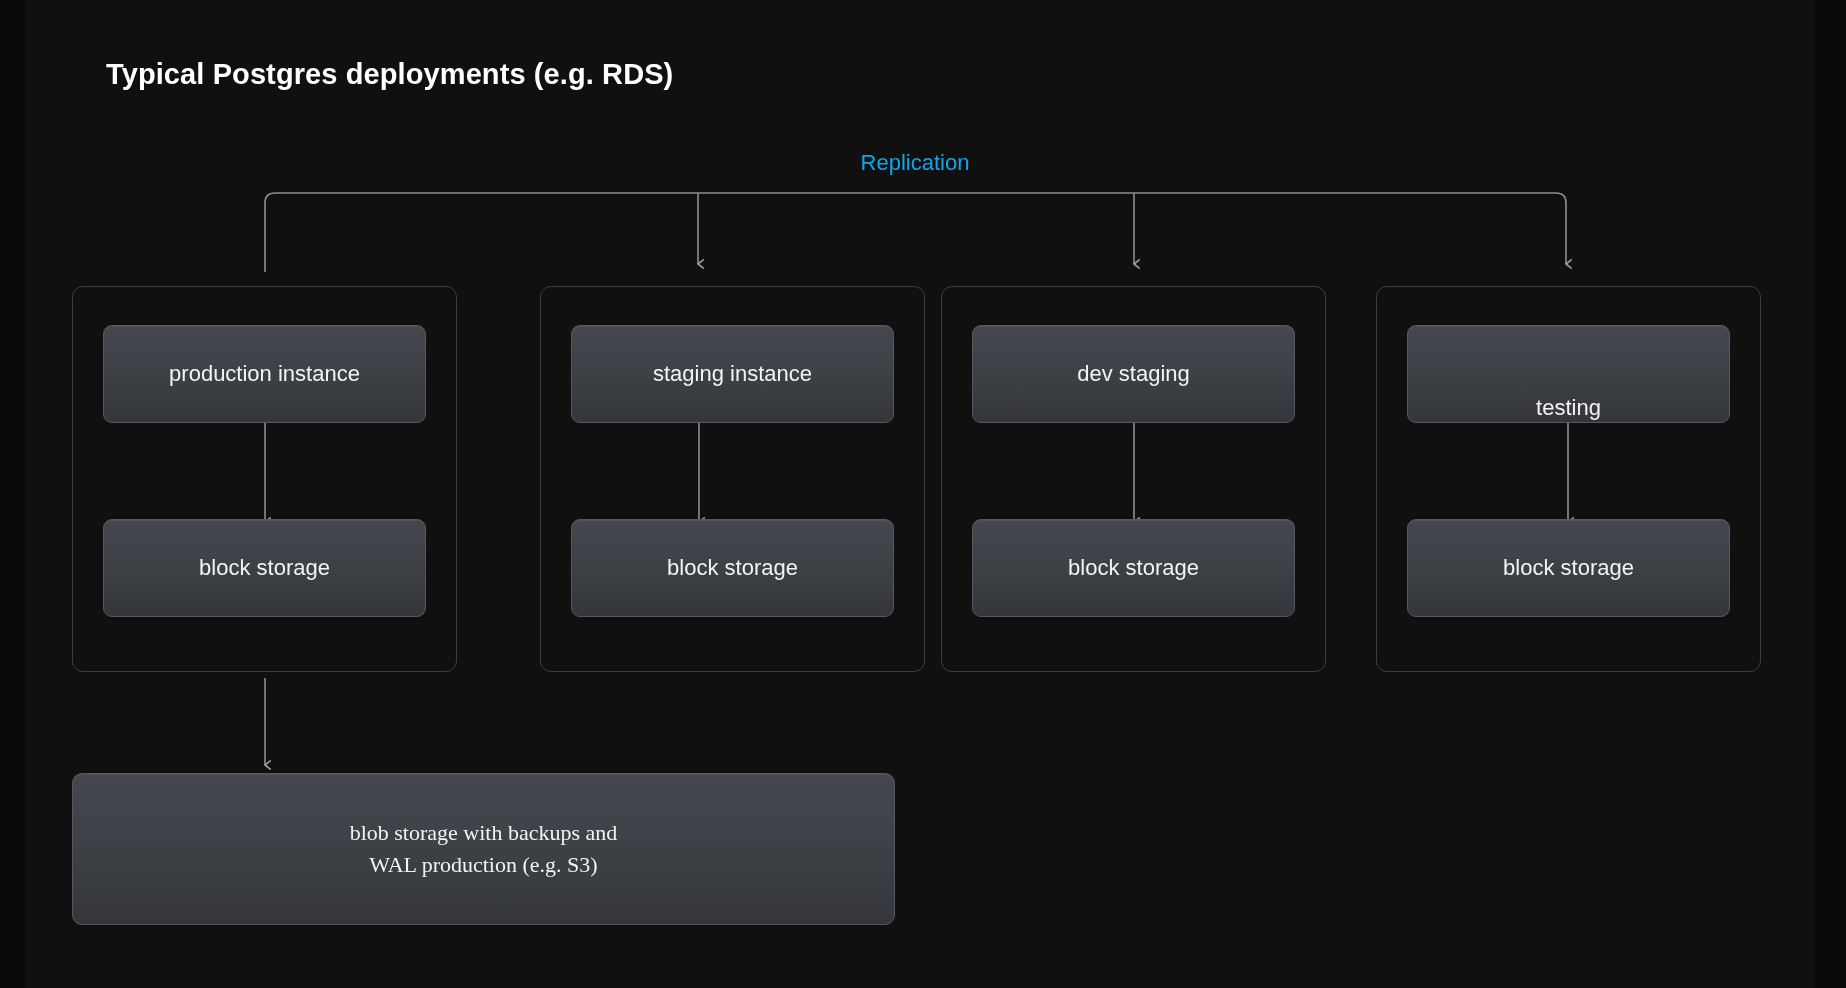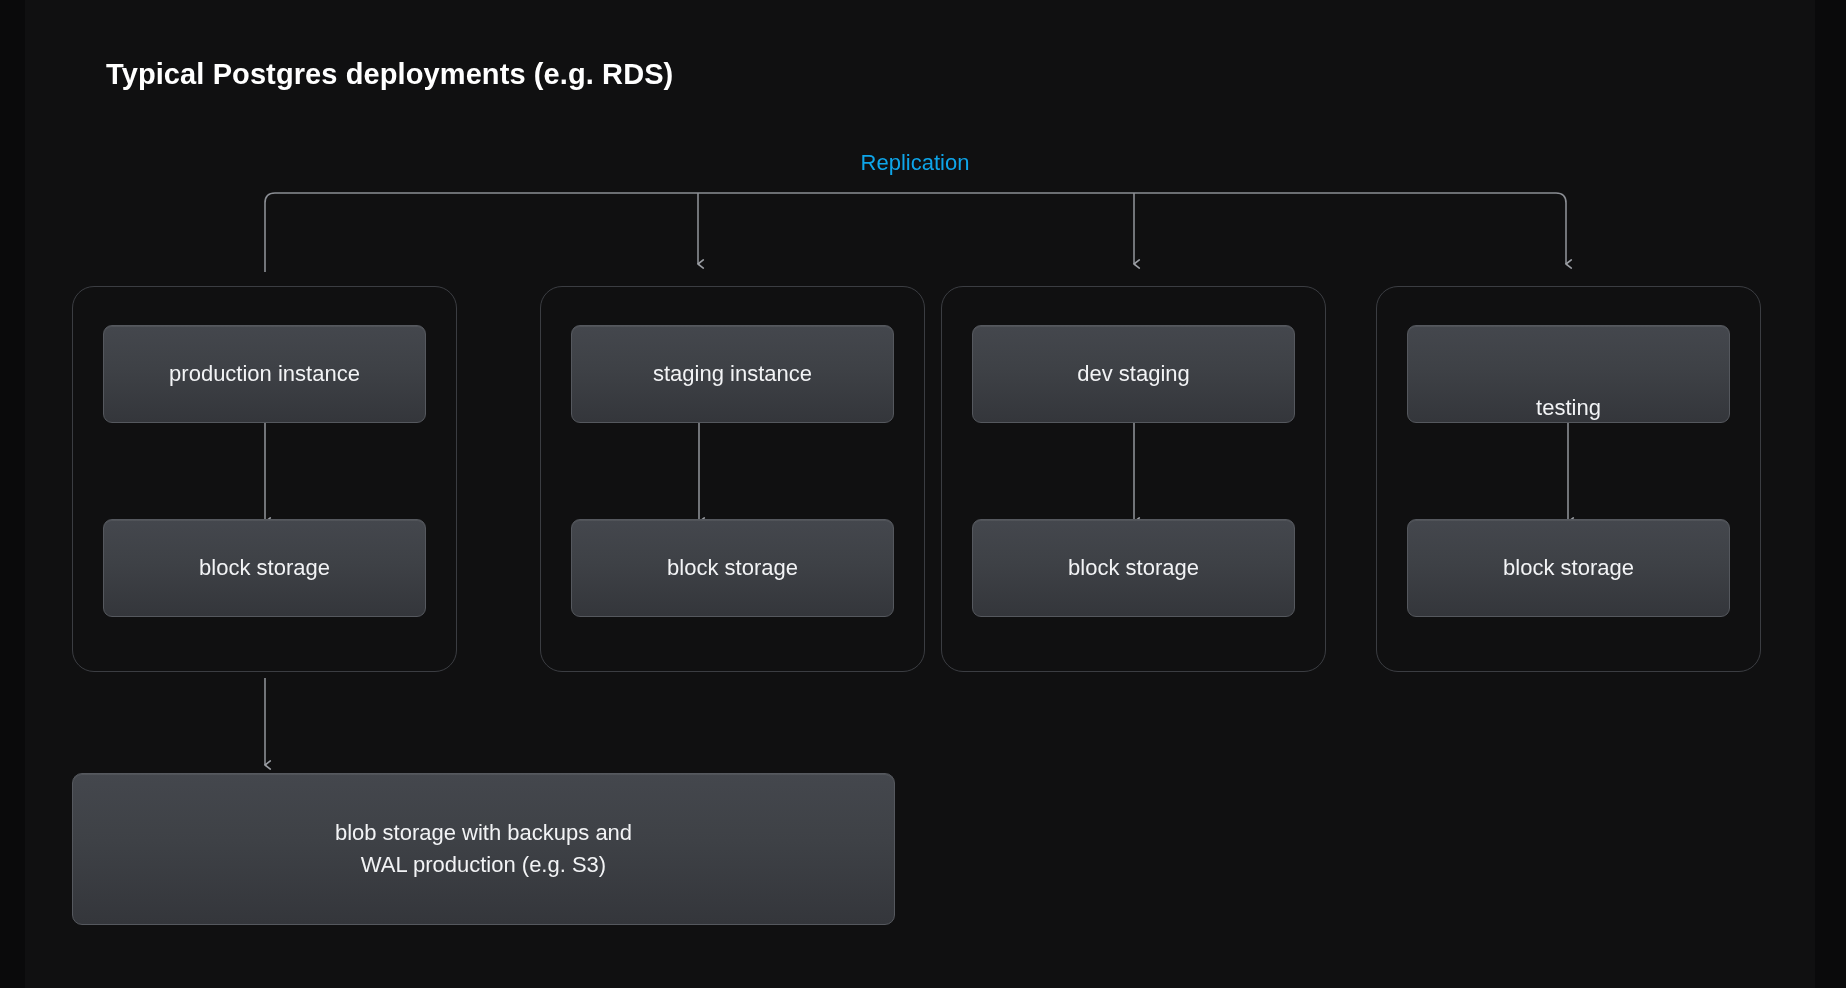--- a/index.html
+++ b/index.html
@@ -70,21 +70,21 @@
     height: 988px;
     pointer-events: none;
   }
 
   
   .group {
     position: absolute;
     top: 286px;
     height: 386px;
     border: 1.4px solid #3b3d42;
-    border-radius: 22px;
+    border-radius: 11px;
     background: transparent;
     box-sizing: border-box;
   }
 
   
   .node {
     position: absolute;
     box-sizing: border-box;
     border: 1px solid #55585e;
     border-radius: 9px;
@@ -114,20 +114,21 @@
     border-radius: 10px;
     background: linear-gradient(180deg, #44474d 0%, #3e4146 45%, #34363b 100%);
     color: #f2f3f5;
     font-size: 22px;
     display: flex;
     align-items: center;
     justify-content: center;
     text-align: center;
     line-height: 1.45;
     box-shadow: inset 0 1px 0 rgba(255,255,255,0.07);
+    font-family: Liberation Serif, serif;
   }
 </style>
 </head>
 <body>
 
 <div id="canvas">
   <div id="panel"></div>
 
   <div id="title">Typical Postgres deployments (e.g. RDS)</div>
 

